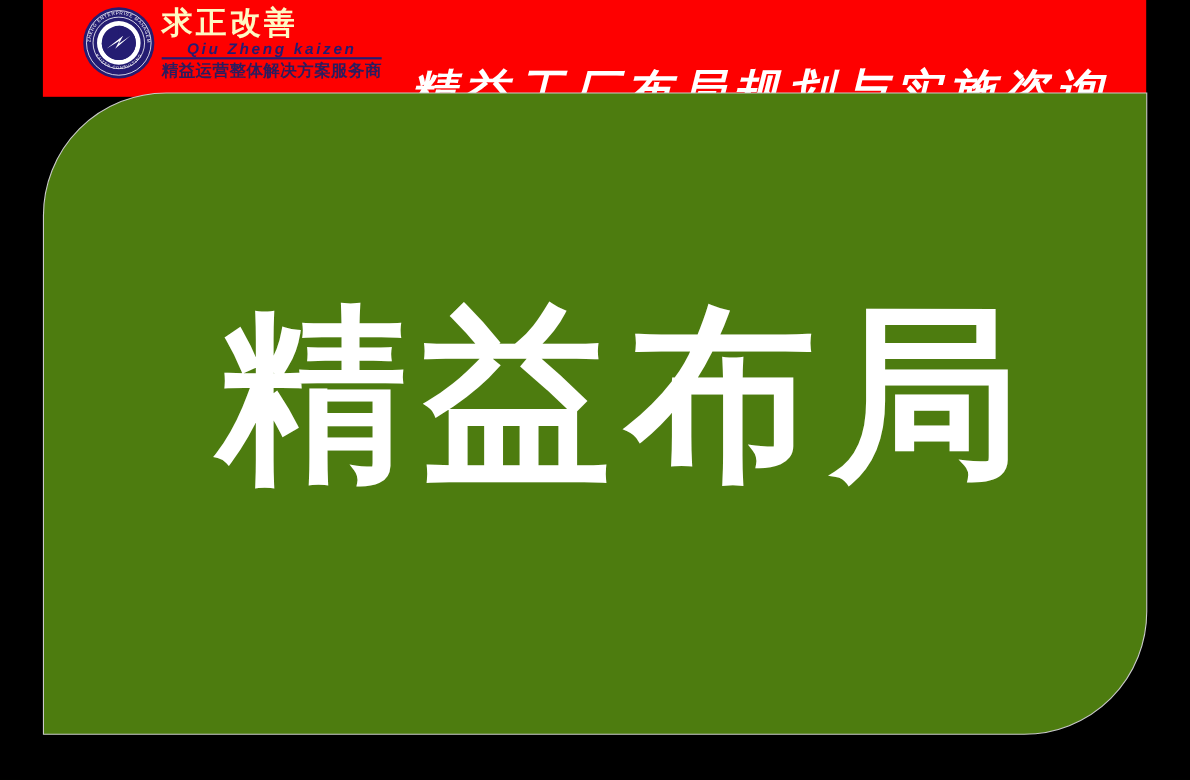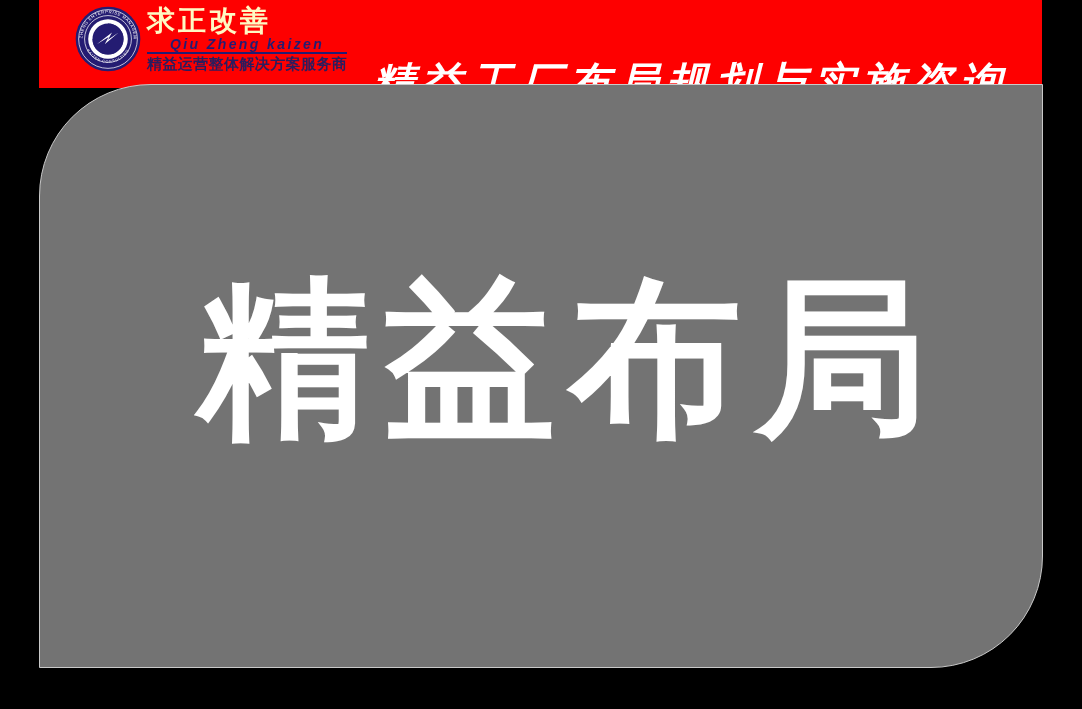--- a/index.html
+++ b/index.html
@@ -112,21 +112,21 @@
     margin-top: 39px;
   }
 
   
   .content-panel {
     position: absolute;
     left: 39px;
     top: 84px;
     width: 1004px;
     height: 584px;
-    background: #737373;
+    background: #4d7c0f;
     border: 1px solid #C9C9C9;
     box-sizing: border-box;
     border-top-left-radius: 112px;
     border-top-right-radius: 0px;
     border-bottom-right-radius: 112px;
     border-bottom-left-radius: 0px;
     z-index: 3;
     display: flex;
     align-items: center;
     justify-content: center;

